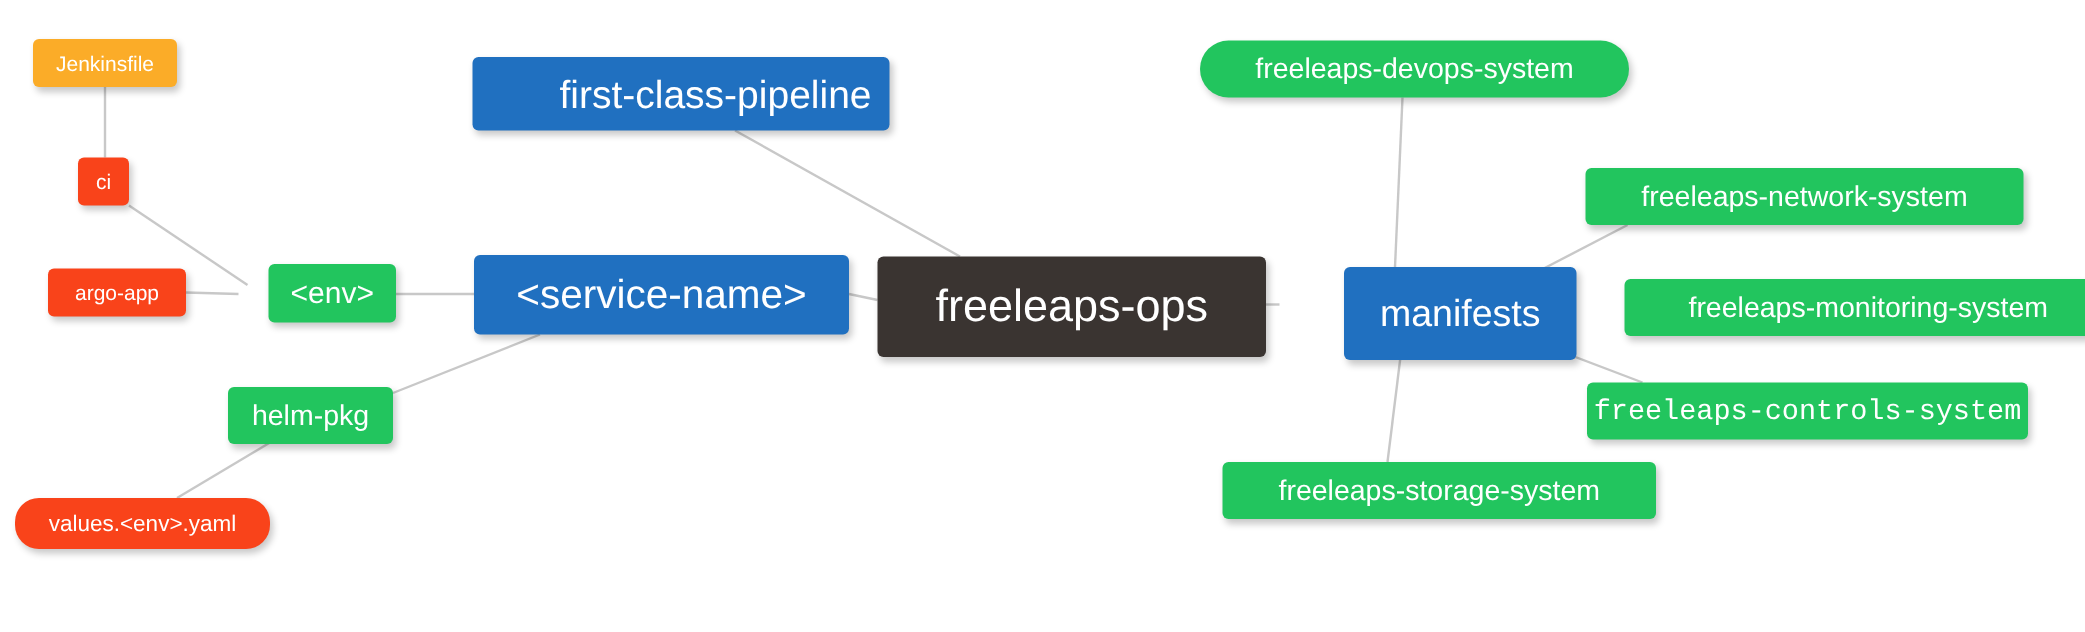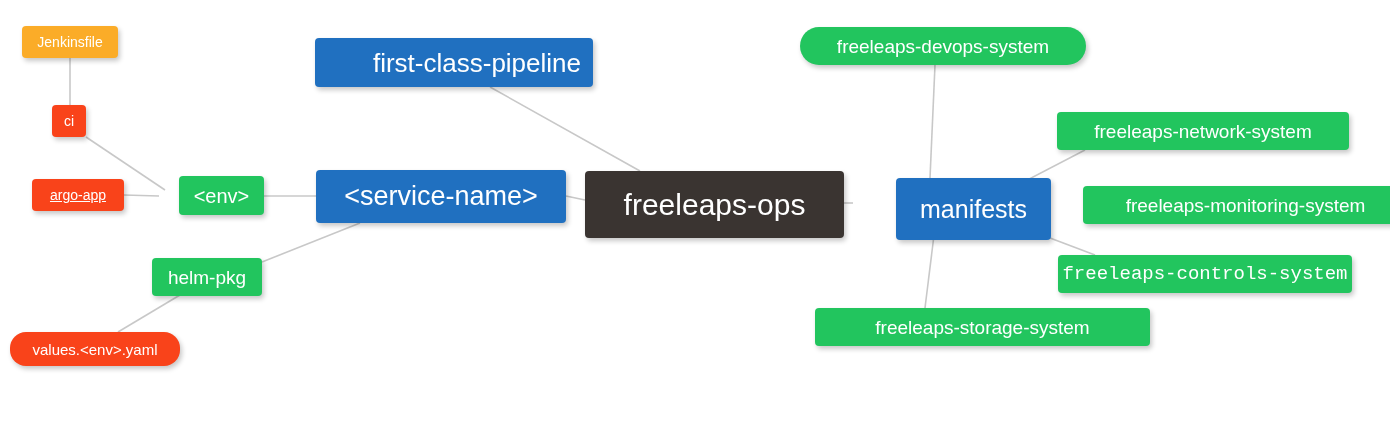--- a/index.html
+++ b/index.html
@@ -60,27 +60,27 @@
       <line x1="844" y1="203" x2="853" y2="203" stroke="#c8c8c8" stroke-width="1.6"></line>
       <line x1="930" y1="178" x2="935" y2="65" stroke="#c8c8c8" stroke-width="1.6"></line>
       <line x1="1008" y1="190" x2="1085" y2="150" stroke="#c8c8c8" stroke-width="1.6"></line>
       <line x1="1008" y1="205" x2="1050" y2="205" stroke="#c8c8c8" stroke-width="1.6"></line>
       <line x1="1008" y1="222" x2="1095" y2="255" stroke="#c8c8c8" stroke-width="1.6"></line>
       <line x1="935" y1="227" x2="925" y2="308" stroke="#c8c8c8" stroke-width="1.6"></line>
     </svg>
   <div id="node-layer">
       <div class="node c-orange" style="left: 22px; top: 26px; width: 96px; height: 32px; font-size: 14px;">Jenkinsfile</div>
       <div class="node c-red" style="left: 52px; top: 105px; width: 34px; height: 32px; font-size: 14px;">ci</div>
-      <div class="node c-red" style="left: 32px; top: 179px; width: 92px; height: 32px; font-size: 14px; text-decoration: underline;">argo-app</div>
+      <div class="node c-red" style="left: 32px; top: 179px; width: 92px; height: 32px; font-size: 14px;">argo-app</div>
       <div class="node c-green" style="left: 159px; top: 176px; width: 85px; height: 39px; font-size: 20px; margin-left: 20px;">&lt;env&gt;</div>
       <div class="node c-green" style="left: 152px; top: 258px; width: 110px; height: 38px; font-size: 19px;">helm-pkg</div>
       <div class="node c-red" style="left: 10px; top: 332px; width: 170px; height: 34px; font-size: 15px; border-radius: 16px;">values.&lt;env&gt;.yaml</div>
       <div class="node c-blue" style="left: 315px; top: 38px; width: 278px; height: 49px; font-size: 26px; padding-left: 46px;">first-class-pipeline</div>
       <div class="node c-blue" style="left: 316px; top: 170px; width: 250px; height: 53px; font-size: 27px;">&lt;service-name&gt;</div>
       <div class="node c-root" style="left: 585px; top: 171px; width: 259px; height: 67px; font-size: 30px;">freeleaps-ops</div>
       <div class="node c-blue" style="left: 896px; top: 178px; width: 155px; height: 62px; font-size: 25px;">manifests</div>
       <div class="node c-green" style="left: 800px; top: 27px; width: 286px; height: 38px; font-size: 19px; border-radius: 19px;">freeleaps-devops-system</div>
       <div class="node c-green" style="left: 1057px; top: 112px; width: 292px; height: 38px; font-size: 19px;">freeleaps-network-system</div>
       <div class="node c-green" style="left: 1050px; top: 186px; width: 325px; height: 38px; font-size: 19px; margin-left: 33px;">freeleaps-monitoring-system</div>
       <div class="node c-green" style="left: 1058px; top: 255px; width: 294px; height: 38px; font-size: 19px; font-family: Liberation Mono, monospace;">freeleaps-controls-system</div>
-      <div class="node c-green" style="left: 815px; top: 308px; width: 335px; height: 38px; font-size: 19px;">freeleaps-storage-system</div>
+      <div class="node c-green" style="left: 815px; top: 308px; width: 289px; height: 38px; font-size: 19px;">freeleaps-storage-system</div>
     </div>
 </div>
 
 </body></html>

